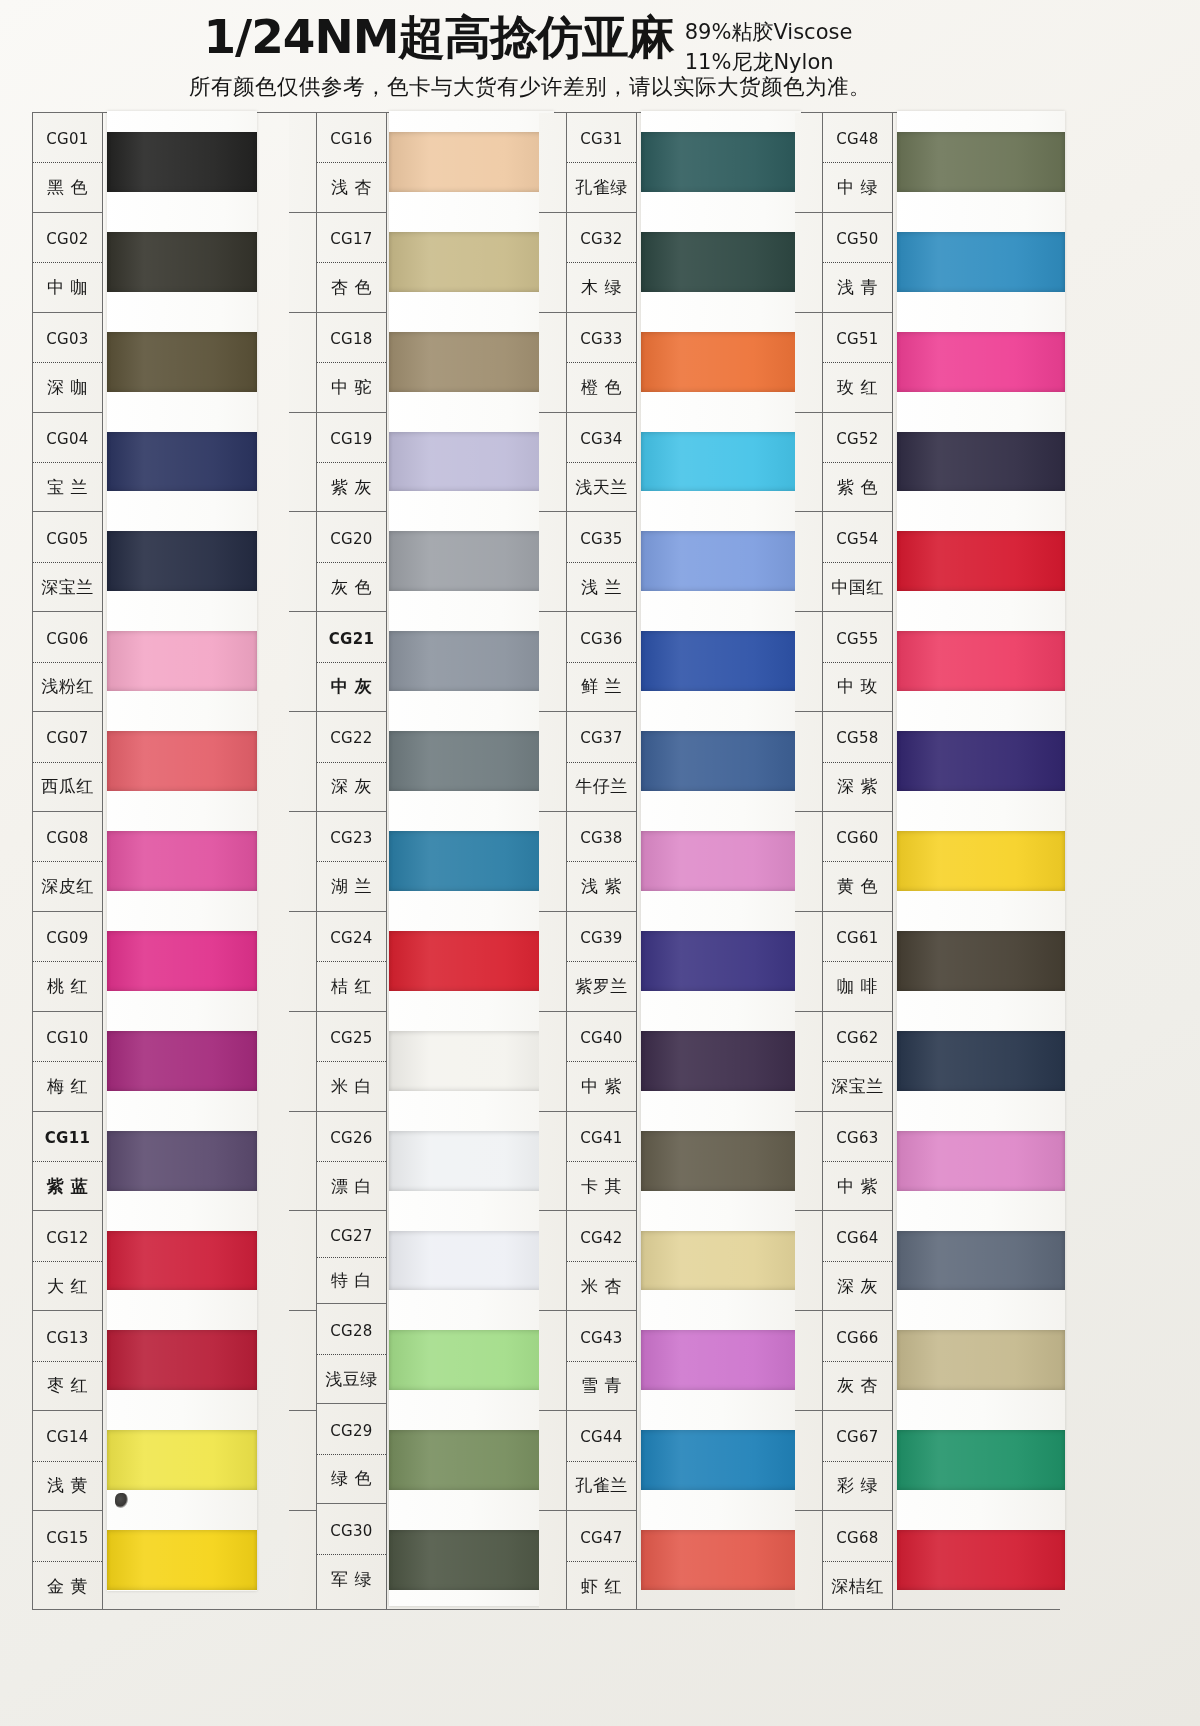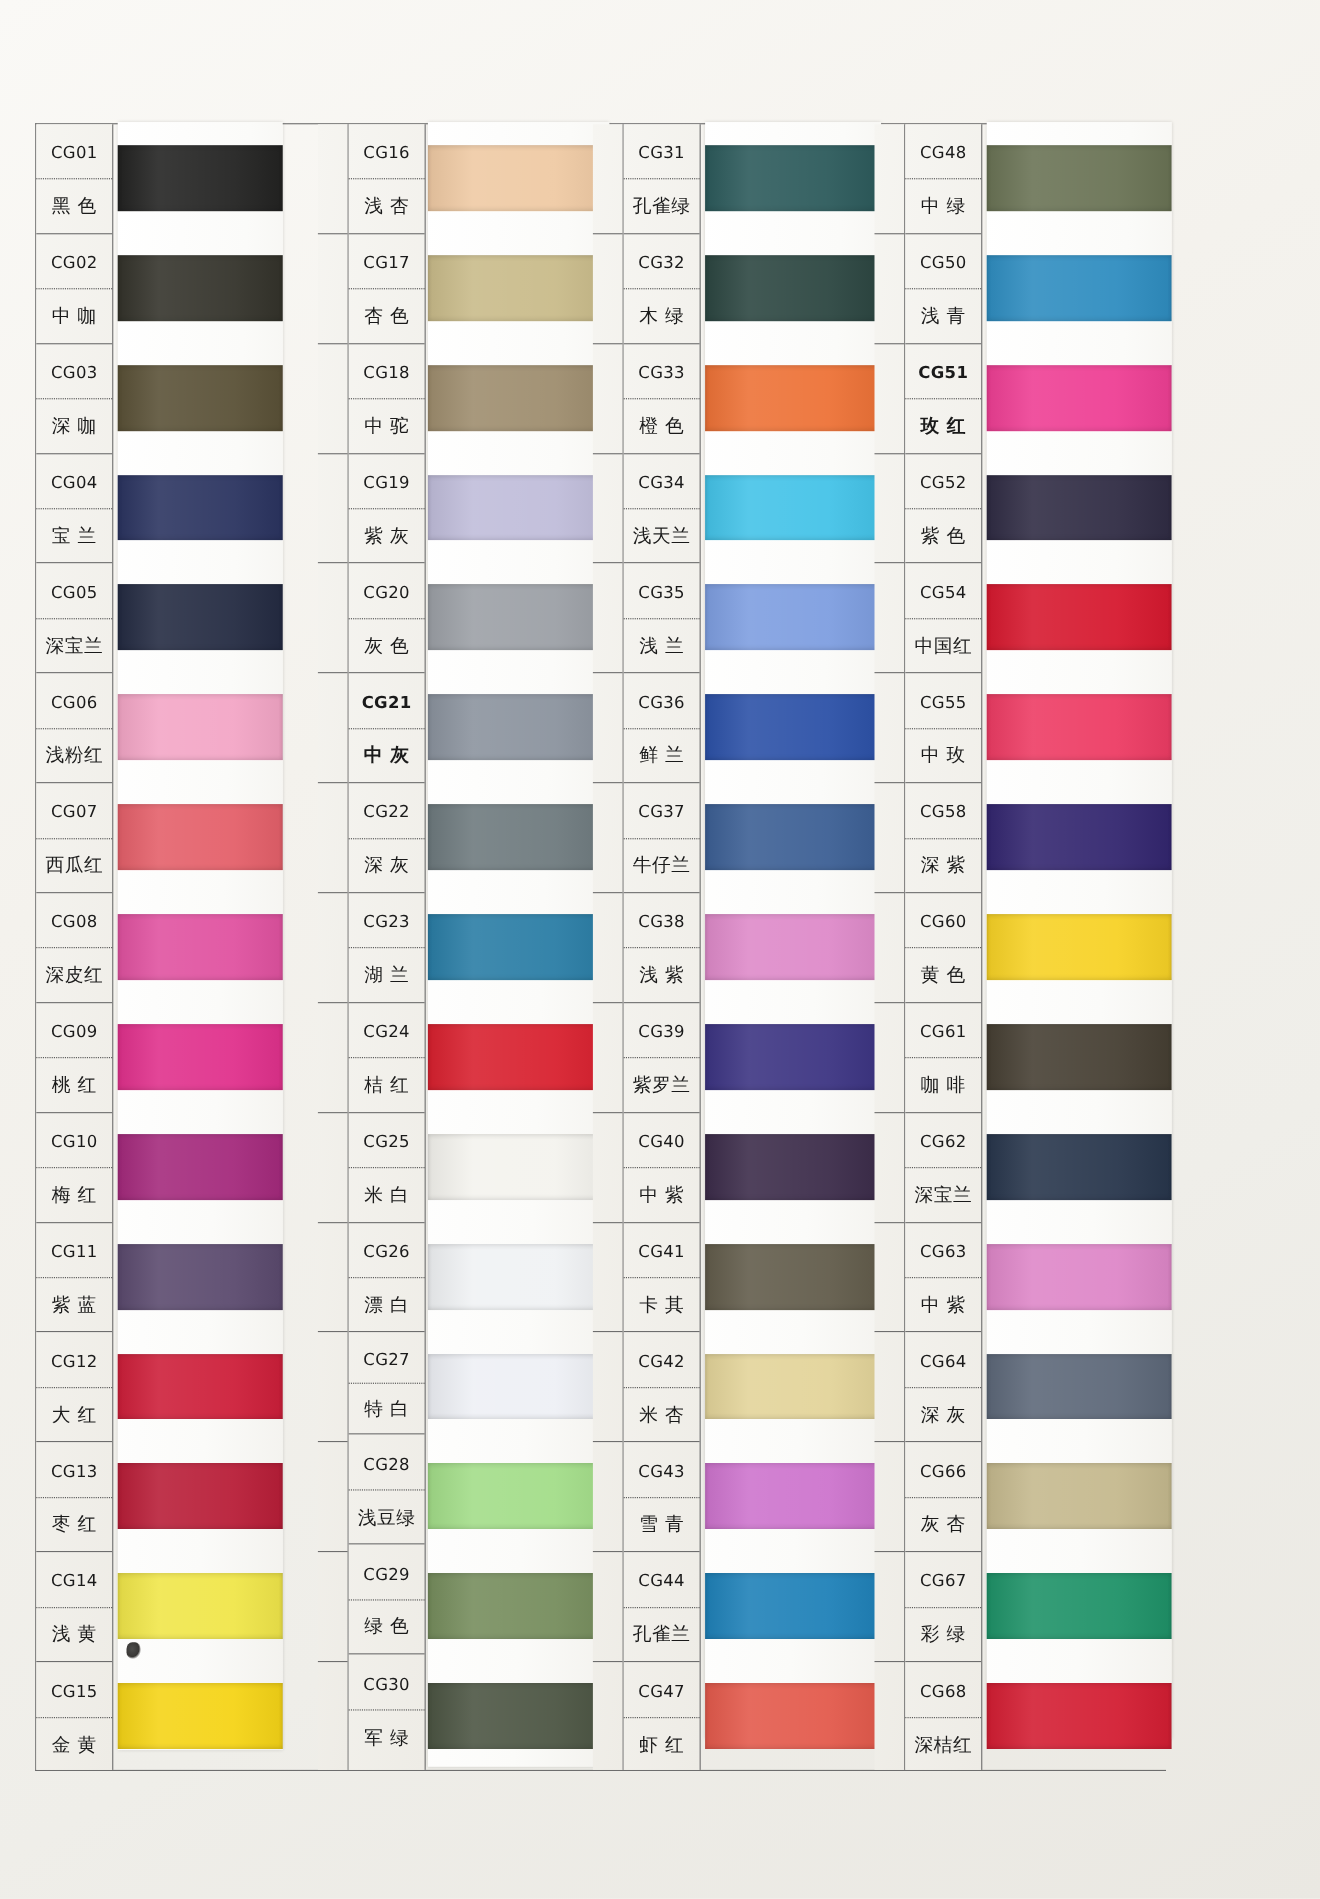--- a/index.html
+++ b/index.html
@@ -132,20 +132,30 @@
     background: radial-gradient(ellipse at 40% 40%, #3a3a38 0%, #23211f 55%, rgba(40,40,40,0) 75%);
     border-radius: 40%;
     opacity:.9;
   }
 </style>
 </head>
 <body>
 
 <div id="page">
 
+  <div class="header">
+    <div class="title-row">
+      <div class="main-title">1/24NM超高捻仿亚麻</div>
+      <div class="comp-block">
+        <div>89%粘胶Viscose</div>
+        <div>11%尼龙Nylon</div>
+      </div>
+    </div>
+    <div class="subtitle">所有颜色仅供参考，色卡与大货有少许差别，请以实际大货颜色为准。</div>
+  </div>
 
   <div class="board">
     <div class="colgroup cg0">
         <div class="labelcol" style="left: 0px; width: 70px;">
           <div class="cell" style="height: 99.8667px;">
             <div class="code">CG01</div>
             <div class="cname">黑  色</div>
           </div>
           <div class="cell" style="height: 99.8667px;">
             <div class="code">CG02</div>
@@ -176,21 +186,21 @@
             <div class="cname">深皮红</div>
           </div>
           <div class="cell" style="height: 99.8667px;">
             <div class="code">CG09</div>
             <div class="cname">桃  红</div>
           </div>
           <div class="cell" style="height: 99.8667px;">
             <div class="code">CG10</div>
             <div class="cname">梅  红</div>
           </div>
-          <div class="cell" style="height: 99.8667px;">
+          <div class="cell" style="height: 99.8667px; font-weight: bold;">
             <div class="code">CG11</div>
             <div class="cname">紫  蓝</div>
           </div>
           <div class="cell" style="height: 99.8667px;">
             <div class="code">CG12</div>
             <div class="cname">大  红</div>
           </div>
           <div class="cell" style="height: 99.8667px;">
             <div class="code">CG13</div>
             <div class="cname">枣  红</div>
@@ -445,21 +455,21 @@
         </div>
         <div class="labelcol" style="left: 28px; width: 70px;">
           <div class="cell" style="height: 99.8667px;">
             <div class="code">CG48</div>
             <div class="cname">中  绿</div>
           </div>
           <div class="cell" style="height: 99.8667px;">
             <div class="code">CG50</div>
             <div class="cname">浅  青</div>
           </div>
-          <div class="cell" style="height: 99.8667px; font-weight: bold;">
+          <div class="cell" style="height: 99.8667px;">
             <div class="code">CG51</div>
             <div class="cname">玫  红</div>
           </div>
           <div class="cell" style="height: 99.8667px;">
             <div class="code">CG52</div>
             <div class="cname">紫  色</div>
           </div>
           <div class="cell" style="height: 99.8667px;">
             <div class="code">CG54</div>
             <div class="cname">中国红</div>

